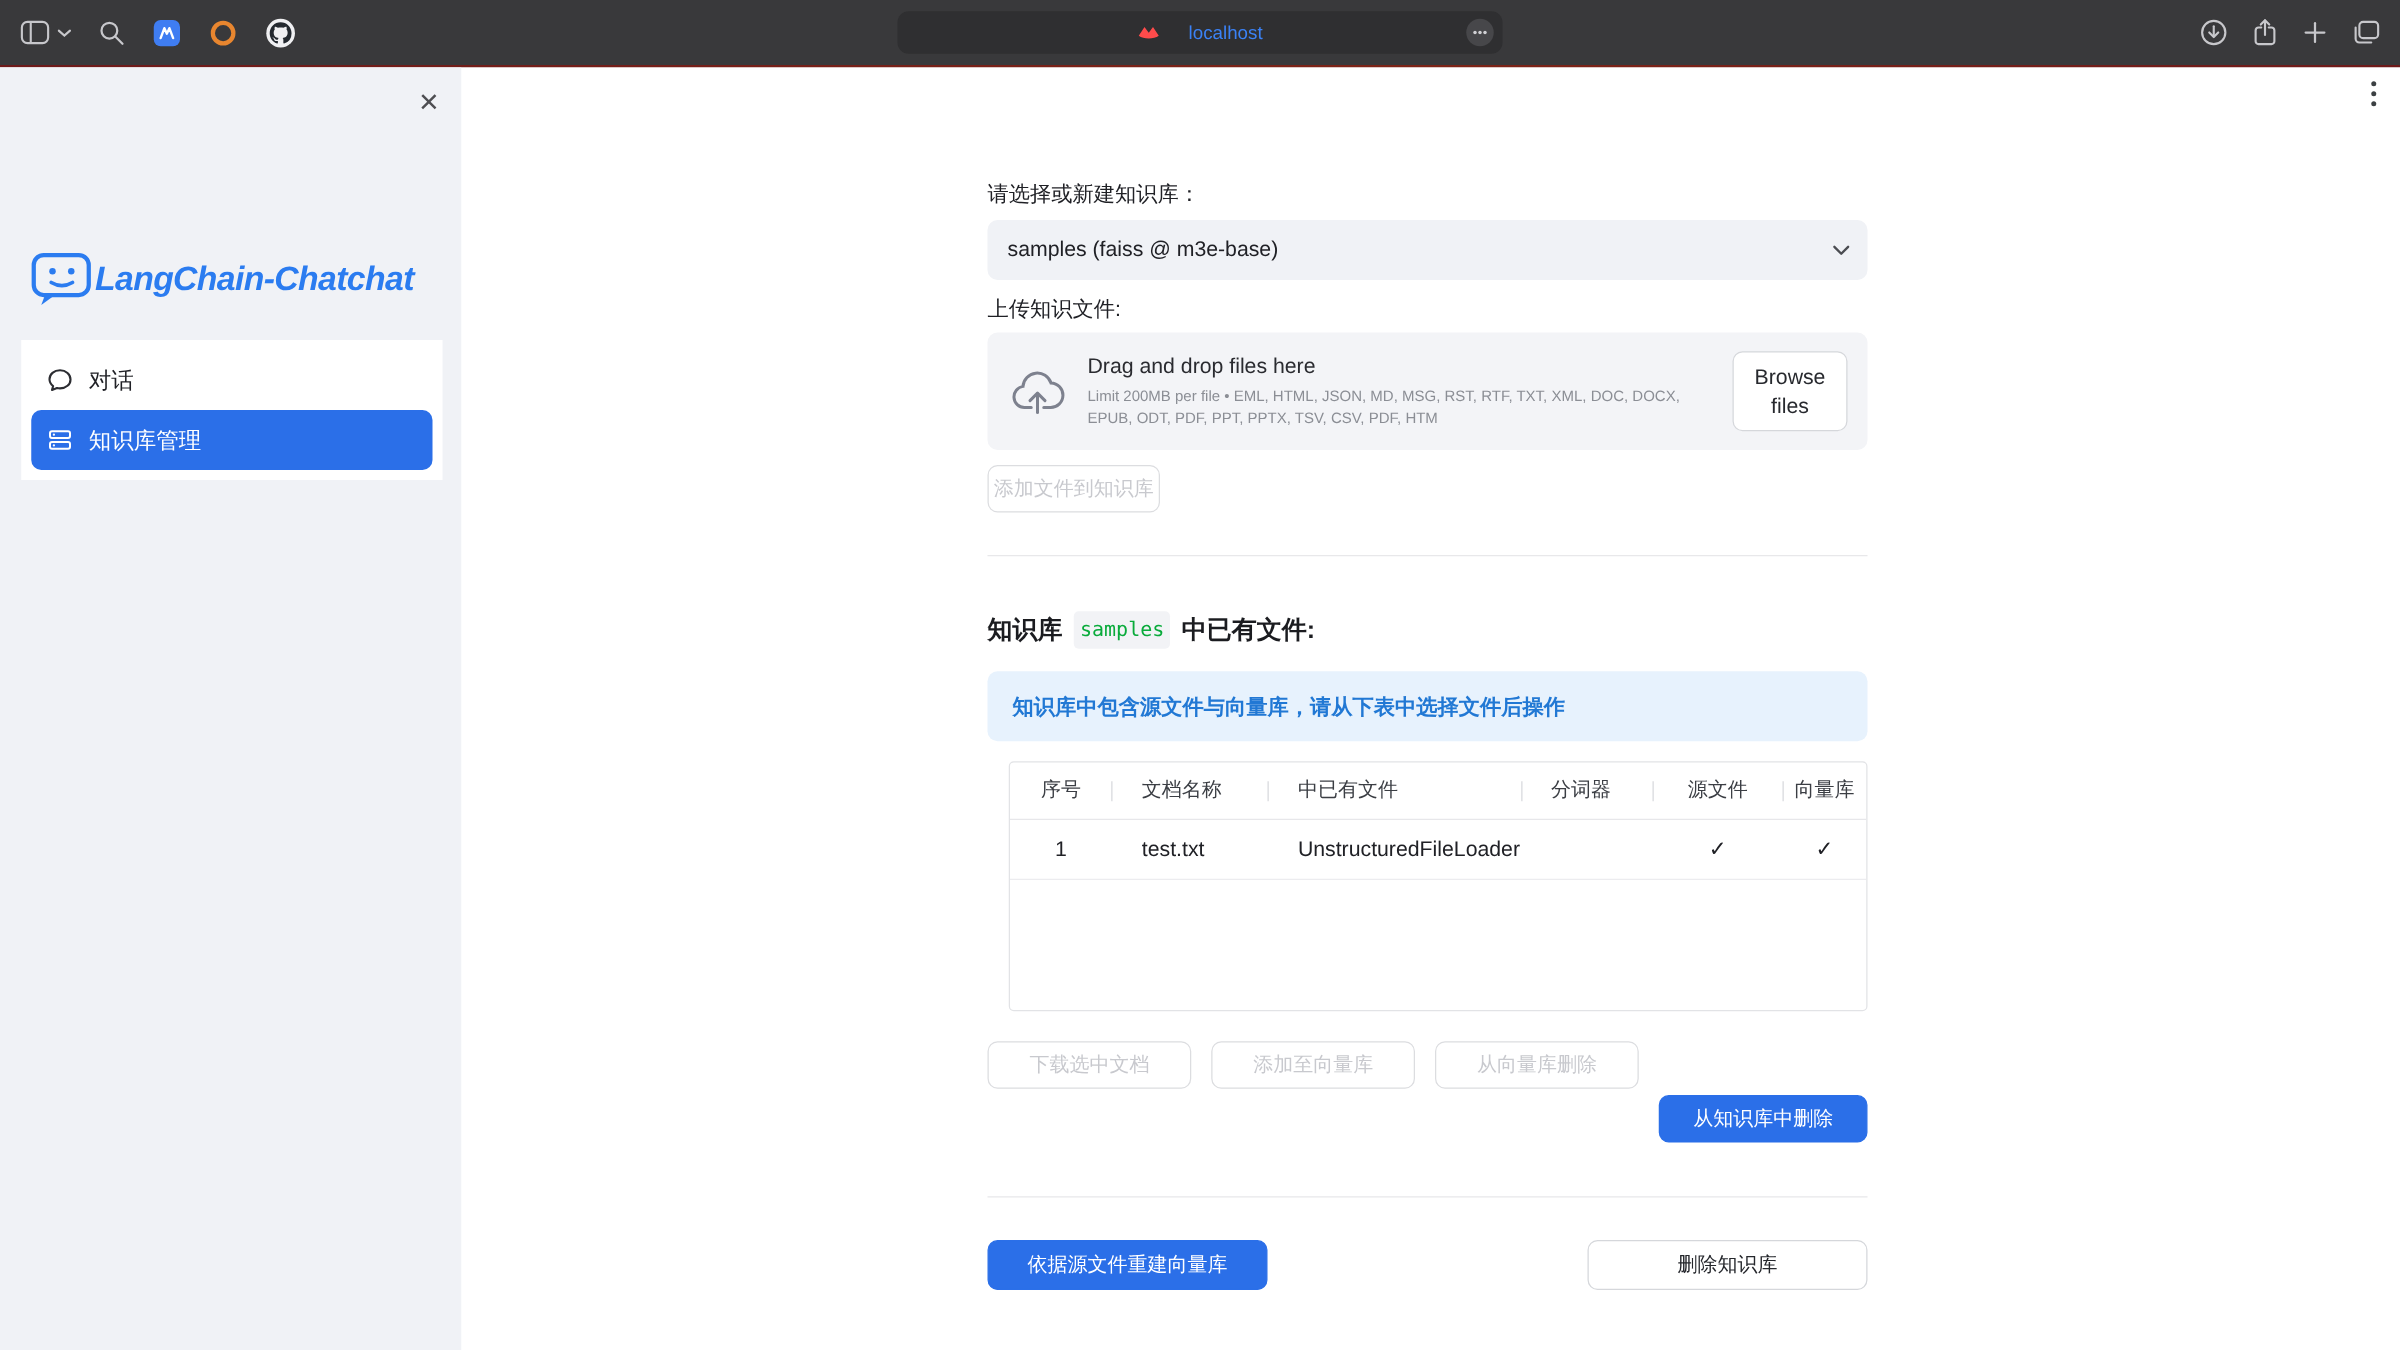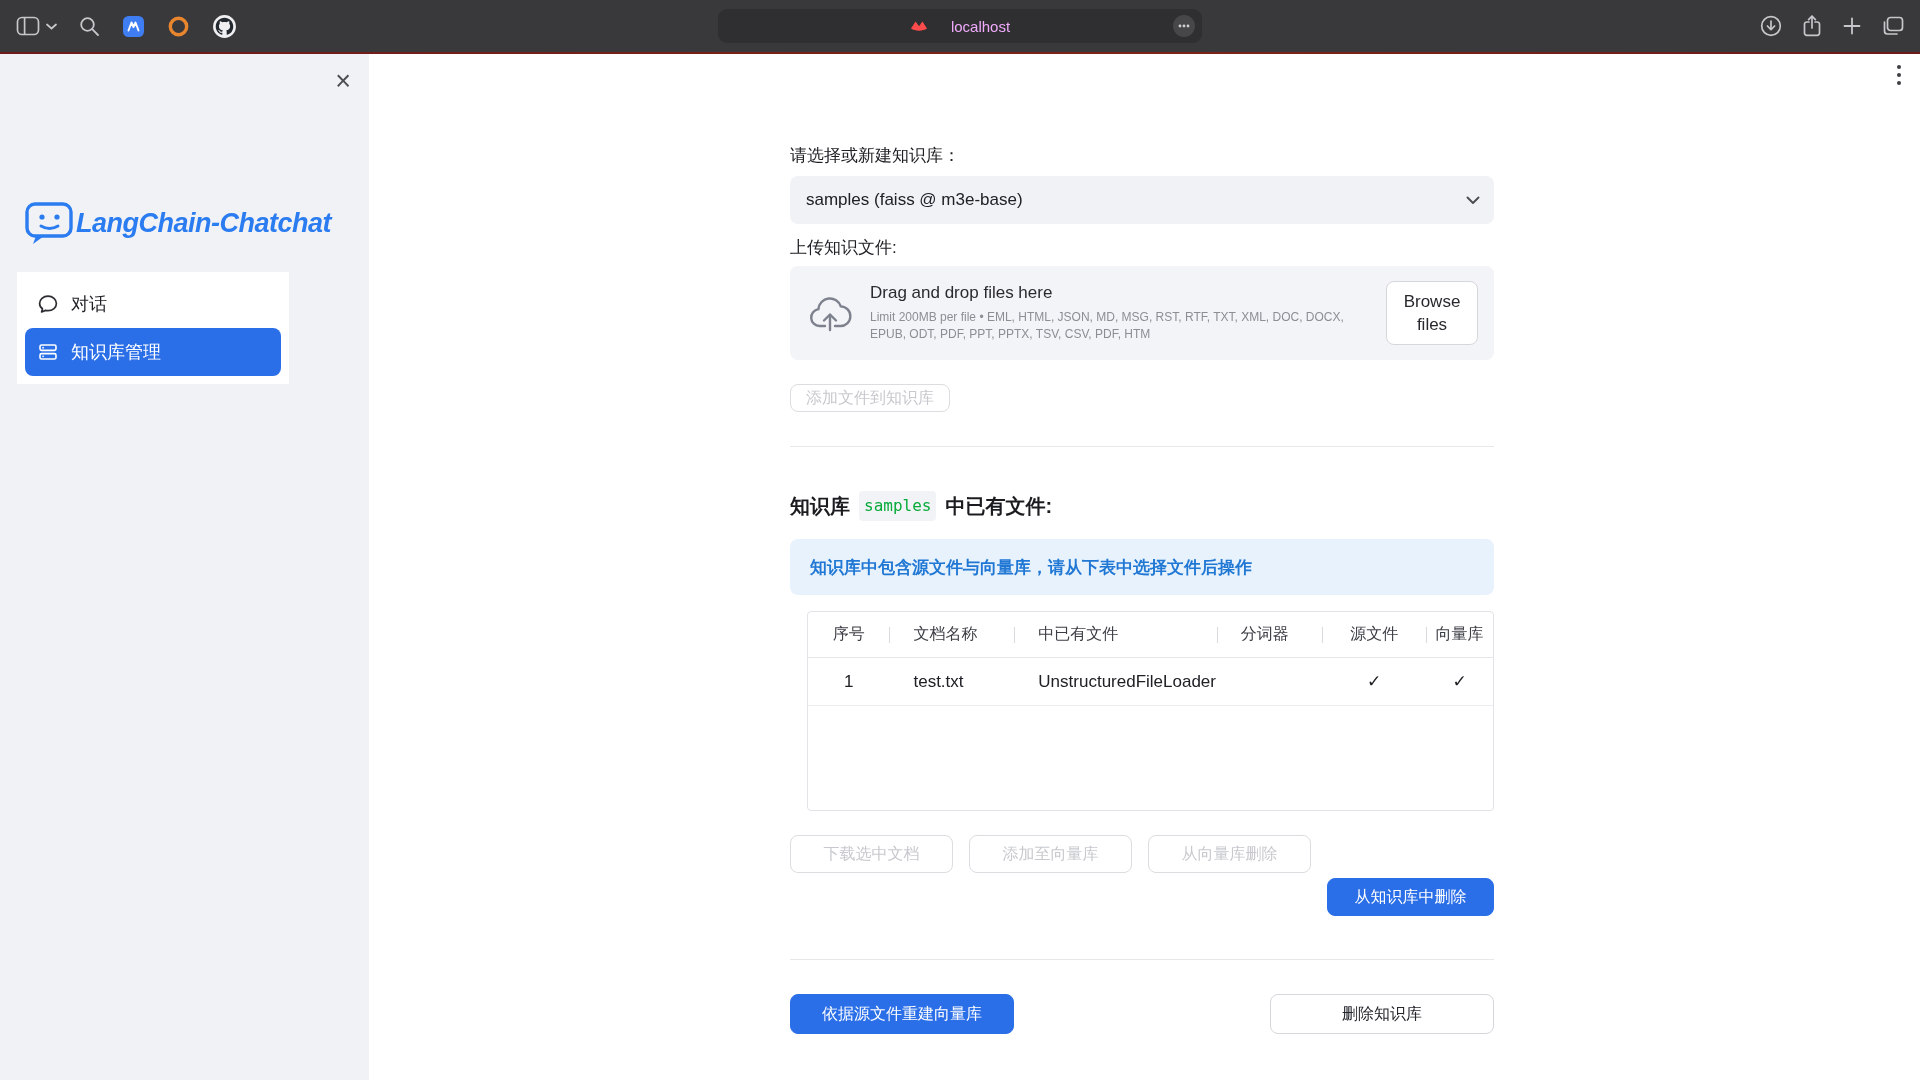--- a/index.html
+++ b/index.html
@@ -22,21 +22,21 @@
     padding:0 16px;
   }
   .tb-left { display:flex; align-items:center; gap:22px; }
   .tb-group { display:flex; align-items:center; gap:6px; }
   .tb-icon { display:flex; align-items:center; justify-content:center; background:none; border:none; }
   .url-pill {
     position:absolute; left:50%; top:50%; transform:translate(-50%,-50%);
     width:484px; height:34px;
     background:#2f2f31; border-radius:9px;
     display:flex; align-items:center; justify-content:center; gap:23px;
-    color:#f0abfc; font-size:15px;
+    color:#3b82f6; font-size:15px;
   }
   .pill-more {
     position:absolute; right:7px; top:50%; transform:translateY(-50%);
     width:22px; height:22px; border-radius:50%;
     background:#47474a; border:none;
     display:flex; align-items:center; justify-content:center;
   }
   .tb-right { position:absolute; right:16px; top:0; height:52px; display:flex; align-items:center; gap:20px; }
   .accent-line { height:2px; background:linear-gradient(90deg,#6d1a1a,#7c2417 60%,#6d1a1a); }
 
@@ -53,21 +53,21 @@
   }
   .logo-row {
     position:absolute; top:146px; left:24px;
     display:flex; align-items:center; width:330px;
   }
   .logo-text {
     font-size:27px; font-weight:bold; font-style:italic;
     color:#2b7cf0; letter-spacing:-0.5px; white-space:nowrap;
   }
   .nav-card {
-    position:absolute; top:218px; left:17px; width:272px;
+    position:absolute; top:218px; left:17px; width:337px;
     background:#ffffff; border-radius:0; padding:8px;
   }
   .nav-item {
     display:flex; align-items:center; gap:13px;
     height:48px; border-radius:8px; padding:0 13px;
     font-size:18px; color:#202126;
   }
   .nav-item.active { background:#2b6fe8; color:#ffffff; }
 
   .kebab {
@@ -104,21 +104,21 @@
     width:92px; min-height:64px;
     background:#ffffff; border:1px solid #d5d7db; border-radius:8px;
     font-size:17px; color:#27292e; padding:8px 10px; line-height:23px;
   }
 
   .btn { border-radius:8px; font-size:16px; }
   .btn-disabled { background:#ffffff; border:1px solid #dcdde0; color:#c8c9ce; }
   .btn-primary { background:#2b6fe8; border:1px solid #2b6fe8; color:#ffffff; }
   .btn-secondary { background:#ffffff; border:1px solid #d5d7db; color:#25272c; }
 
-  .add-btn { margin-top:24px; height:28px; padding:0 15px; }
+  .add-btn { margin-top:12px; height:38px; padding:0 4px; }
 
   .divider { margin-top:34px; border-top:1px solid #e8e8ea; }
   .divider2 { margin-top:43px; border-top:1px solid #e8e8ea; }
 
   .kb-heading {
     margin-top:44px; font-size:20px; font-weight:bold; color:#1b1c20;
     display:flex; align-items:center; gap:9px; line-height:26px;
   }
   .kb-code {
     font-family:"DejaVu Sans Mono", monospace;

